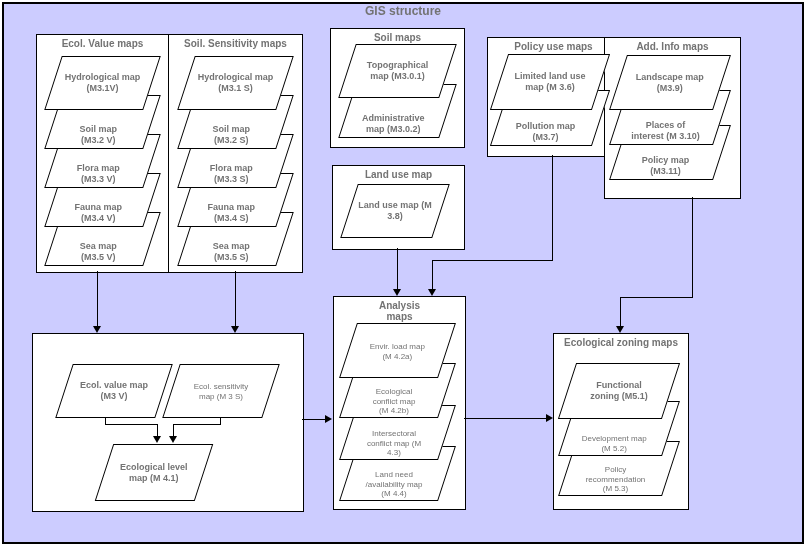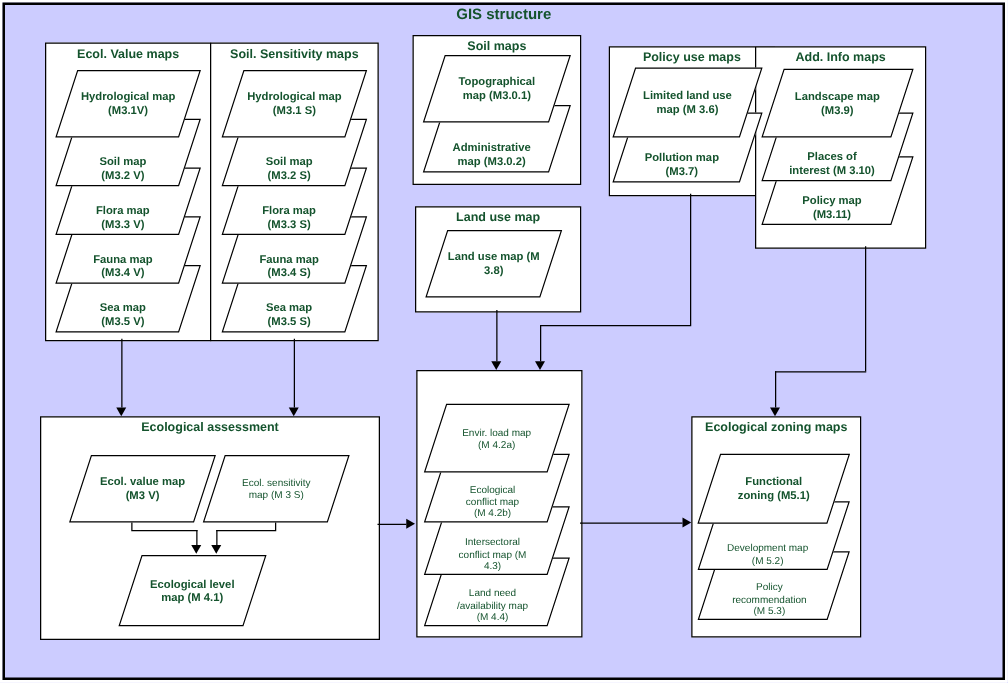--- a/index.html
+++ b/index.html
@@ -1,18 +1,18 @@
 <!DOCTYPE html>
 <html><head>
 <meta charset="utf-8">
 <style>
   html,body { margin:0; padding:0; background:#fff; }
   .canvas {
     position:relative; width:806px; height:546px; background:#fff;
-    font-family:"Liberation Sans", sans-serif; color:#14532d; overflow:hidden;
+    font-family:"Liberation Sans", sans-serif; color:#737373; overflow:hidden;
   }
   .frame {
     position:absolute; left:2px; top:2px; width:798px; height:538px;
     border:2px solid #000; background:#ccccff;
   }
   .main-title {
     position:absolute; top:4px; left:0; right:0; text-align:center;
     font-size:12px; font-weight:bold;
   }
   .box {
@@ -143,20 +143,22 @@
 
   <div class="box" style="left:332px;top:165px;width:131px;height:83px">
     <div class="box-title">Land use map</div>
     <div class="sheet" style="left:16px;top:18px;width:90px;height:52px;z-index:9">
         <span class="lbl mid">Land use map (M
 3.8)</span>
       </div>
   </div>
 
   <div class="box" style="left:333px;top:296px;width:131px;height:212px">
+    <div class="box-title">Analysis
+maps</div>
     <div class="sheet" style="left:14px;top:26px;width:97px;height:53px;z-index:9">
         <span class="lbl mid thin">Envir. load map
 (M 4.2a)</span>
       </div>
     <div class="sheet" style="left:14px;top:66px;width:97px;height:53px;z-index:8">
         <span class="lbl thin">Ecological
 conflict map
 (M 4.2b)</span>
       </div>
     <div class="sheet" style="left:14px;top:108px;width:97px;height:53px;z-index:7">
@@ -165,21 +167,20 @@
 4.3)</span>
       </div>
     <div class="sheet" style="left:14px;top:149px;width:97px;height:53px;z-index:6">
         <span class="lbl thin">Land need
 /availability map
 (M 4.4)</span>
       </div>
   </div>
 
   <div class="box" style="left:32px;top:333px;width:270px;height:177px">
-    <div class="box-title">Ecological assessment</div>
     <div class="sheet" style="left:31px;top:30px;width:98px;height:52px;z-index:9">
         <span class="lbl mid">Ecol. value map
 (M3 V)</span>
       </div>
     <div class="sheet" style="left:138px;top:30px;width:98px;height:52px;z-index:9">
         <span class="lbl mid thin">Ecol. sensitivity
 map (M 3 S)</span>
       </div>
     <div class="sheet" style="left:71px;top:110px;width:98px;height:55px;z-index:8">
         <span class="lbl mid">Ecological level

